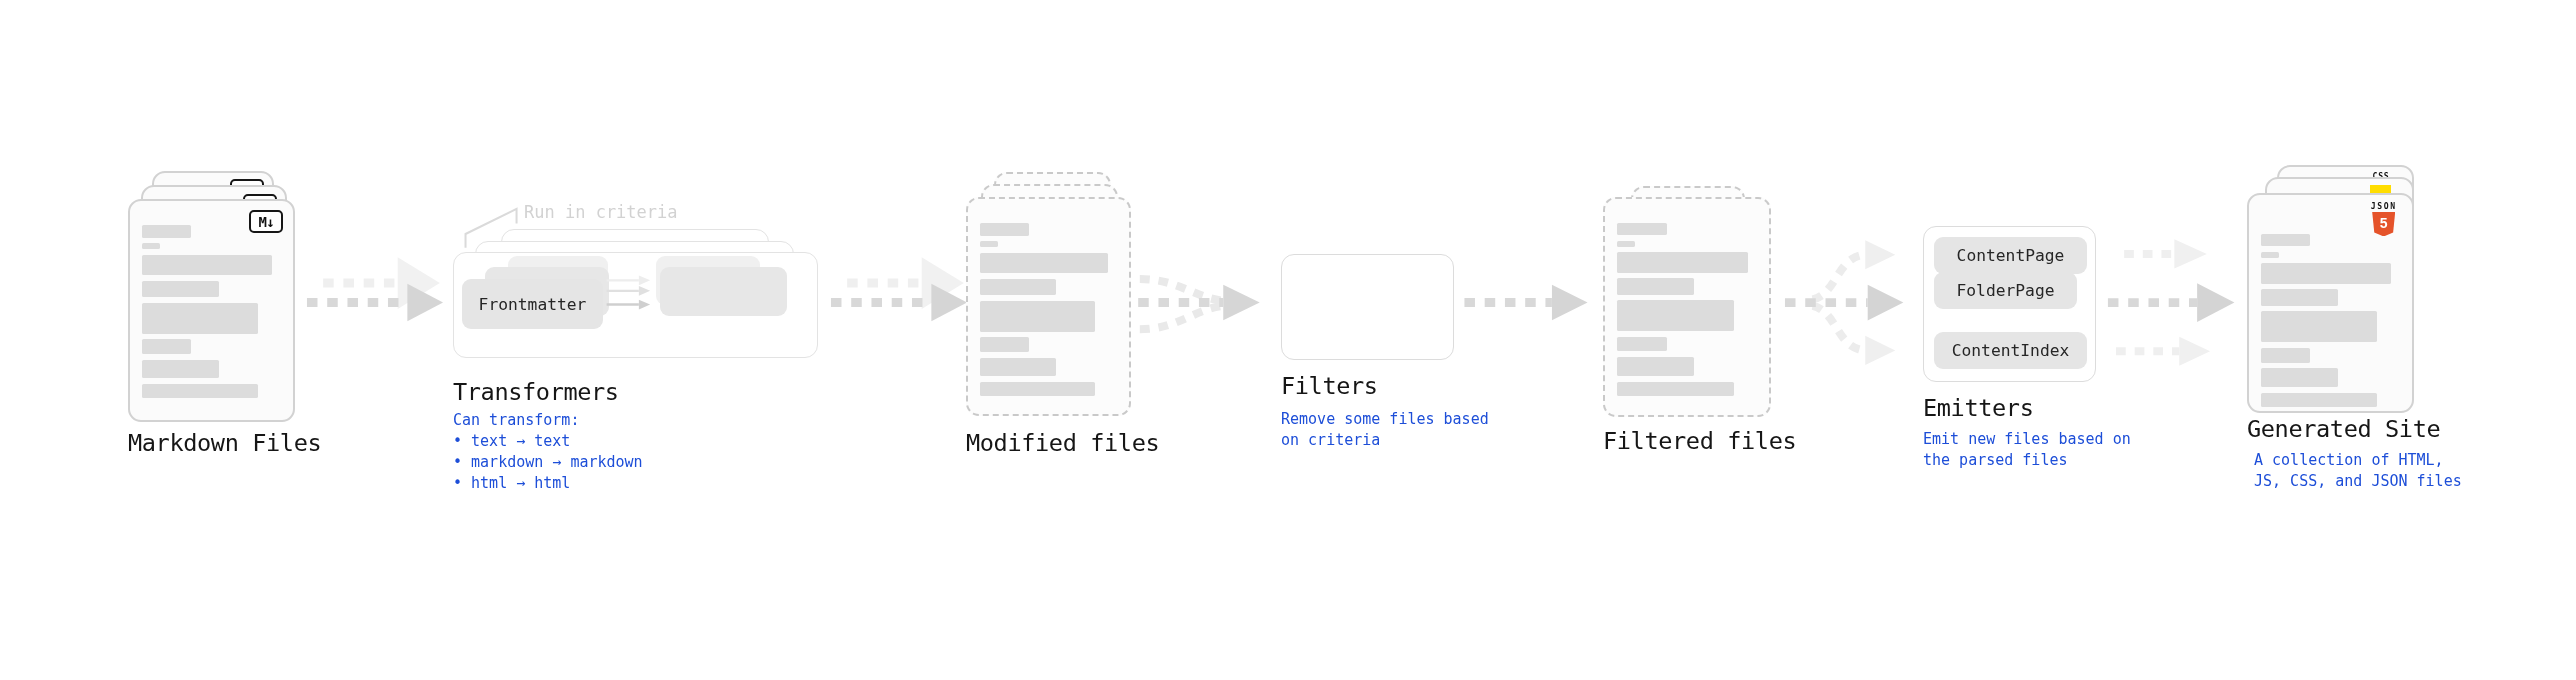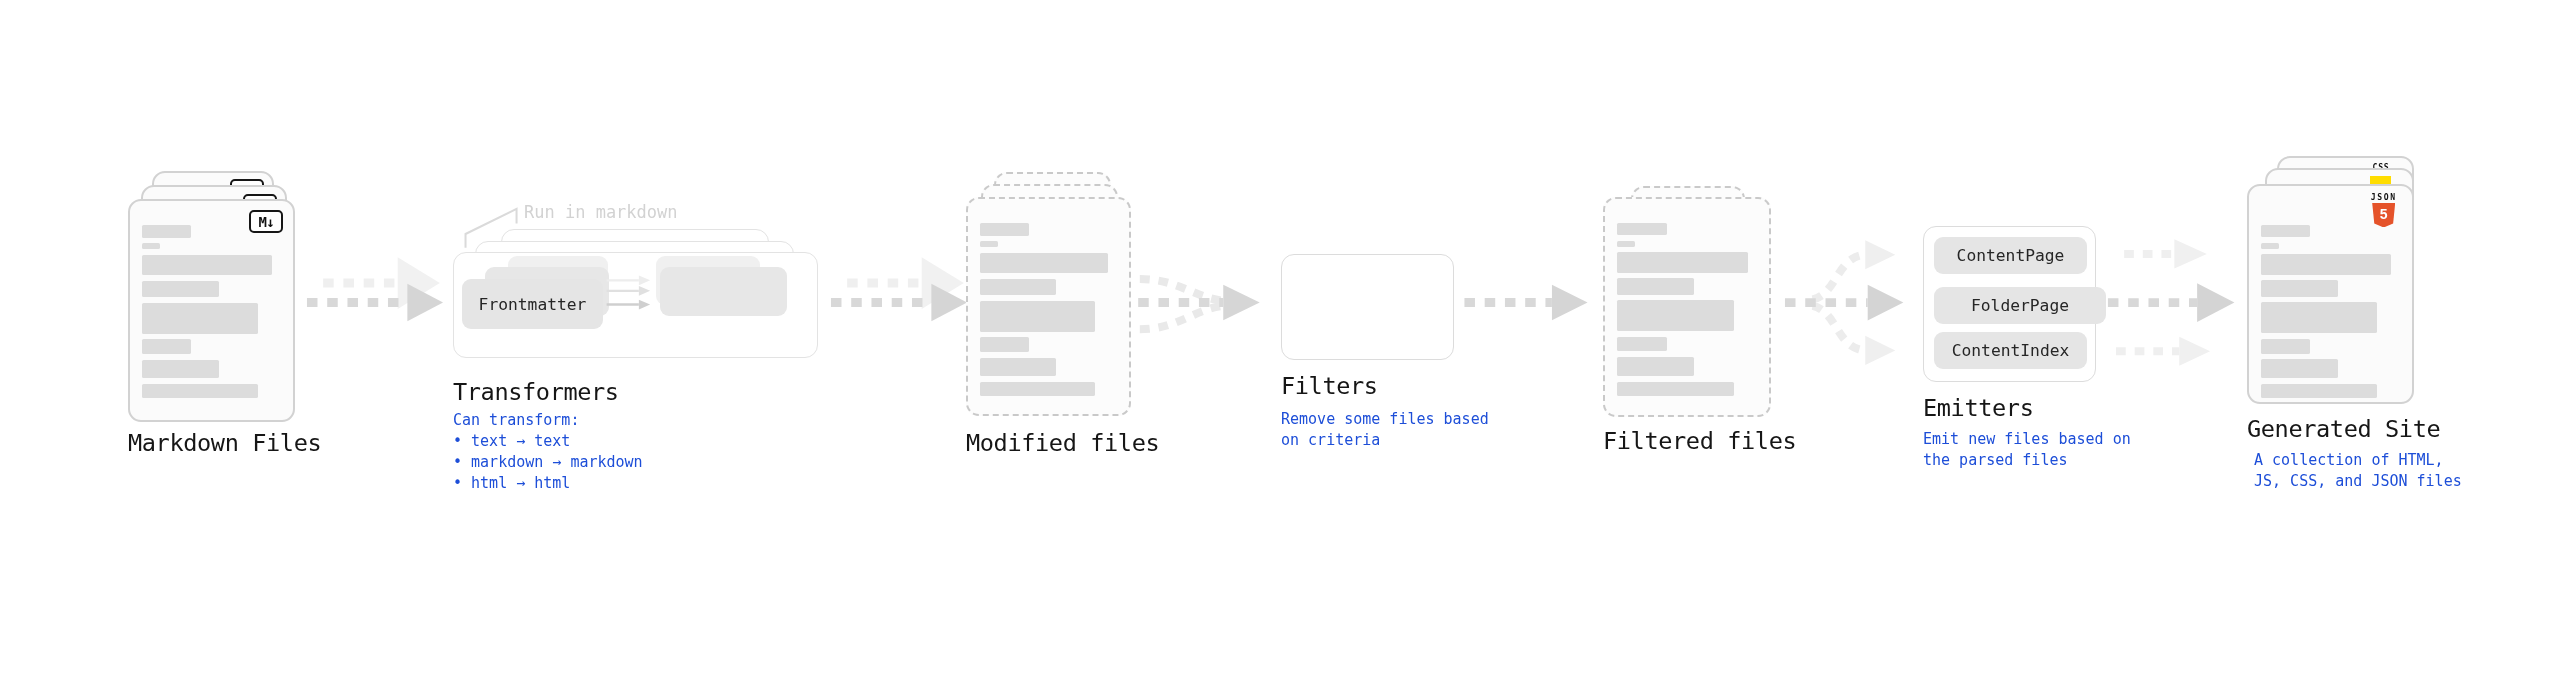--- a/index.html
+++ b/index.html
@@ -76,21 +76,21 @@
       <line x1="26" y1="26" x2="120" y2="26" stroke="#efefef" stroke-width="11" stroke-dasharray="13 12"></line>
       <polygon points="118,-6 170,26 118,58" fill="#f1f1f1"></polygon>
     </g>
     <line x1="6" y1="50" x2="130" y2="50" stroke="#d8d8d8" stroke-width="11" stroke-dasharray="13 12"></line>
     <polygon points="130,27 174,50 130,73" fill="#d5d5d5"></polygon>
   </svg>
 
   <svg style="left:455px;top:199px;" width="81" height="57" viewBox="0 0 100 70">
     <polyline points="13,60 13,43 76,12 76,30" fill="none" stroke="#dadada" stroke-width="2.5"></polyline>
   </svg>
-  <div class="annotation" style="left:524px;top:202px;">Run in markdown</div>
+  <div class="annotation" style="left:524px;top:202px;">Run in criteria</div>
 
   <div class="frame" style="left:501px;top:229px;width:268px;height:102px;"></div>
   <div class="frame" style="left:475px;top:241px;width:319px;height:100px;"></div>
   <div class="frame" style="left:453px;top:252px;width:365px;height:106px;"></div>
 
   <div class="node g3" style="left:508px;top:256px;width:100px;height:49px;"></div>
   <div class="node g3" style="left:656px;top:256px;width:104px;height:49px;"></div>
   <div class="node g2" style="left:485px;top:267px;width:124px;height:49px;"></div>
   <div class="node g2" style="left:660px;top:267px;width:127px;height:49px;"></div>
   <div class="node" style="left:462px;top:279px;width:141px;height:50px;">Frontmatter</div>
@@ -175,36 +175,36 @@
     <path d="M 40 88 C 70 82, 70 35, 105 33" fill="none" stroke="#ececec" stroke-width="10" stroke-dasharray="12 11"></path>
     <polygon points="105,15 142,33 105,51" fill="#efefef"></polygon>
     <path d="M 40 96 C 70 102, 70 149, 105 151" fill="none" stroke="#ececec" stroke-width="10" stroke-dasharray="12 11"></path>
     <polygon points="105,133 142,151 105,169" fill="#efefef"></polygon>
     <line x1="6" y1="92" x2="108" y2="92" stroke="#d8d8d8" stroke-width="11" stroke-dasharray="13 12"></line>
     <polygon points="108,70 152,92 108,114" fill="#d4d4d4"></polygon>
   </svg>
 
   <div class="frame" style="left:1923px;top:226px;width:173px;height:156px;border-color:#dcdcdc;"></div>
   <div class="node" style="left:1934px;top:237px;width:153px;height:37px;">ContentPage</div>
-  <div class="node" style="left:1934px;top:287px;width:172px;height:37px;text-align:right;">FolderPage</div>
+  <div class="node" style="left:1934px;top:272px;width:143px;height:37px;text-align:right;">FolderPage</div>
   <div class="node" style="left:1934px;top:332px;width:153px;height:37px;">ContentIndex</div>
   <div class="stage-label" style="left:1923px;top:394px;">Emitters</div>
   <div class="stage-desc" style="left:1923px;top:429px;">Emit new files based on
 the parsed files</div>
 
   <svg style="left:2103px;top:228px;" width="142" height="150" viewBox="0 0 175 185">
     <line x1="26" y1="32" x2="88" y2="32" stroke="#efefef" stroke-width="10" stroke-dasharray="12 11"></line>
     <polygon points="88,14 128,32 88,50" fill="#f0f0f0"></polygon>
     <line x1="6" y1="92" x2="116" y2="92" stroke="#d8d8d8" stroke-width="11" stroke-dasharray="13 12"></line>
     <polygon points="116,68 162,92 116,116" fill="#d4d4d4"></polygon>
     <line x1="16" y1="152" x2="94" y2="152" stroke="#efefef" stroke-width="10" stroke-dasharray="12 11"></line>
     <polygon points="94,134 132,152 94,170" fill="#f0f0f0"></polygon>
   </svg>
 
-  <div style="position:absolute;left:2247px;top:156px;width:187px;height:252px;text-align:center;">
+  <div style="position:absolute;left:2247px;top:165px;width:187px;height:252px;text-align:center;">
     <div class="doc-card" style="left:30px;top:0;width:137px;height:98px;">
       <span class="css-badge" style="top:4.9px;right:19.5px;">
         <span class="css-text">CSS</span>
         <span class="css-bar"></span>
       </span>
     </div>
     <div class="doc-card" style="left:18px;top:12.2px;width:149px;height:106px;">
       <span class="js-badge" style="top:5.7px;right:21px;"></span>
     </div>
     <div class="doc-card" style="left:0;top:28px;width:167px;height:220px;">

